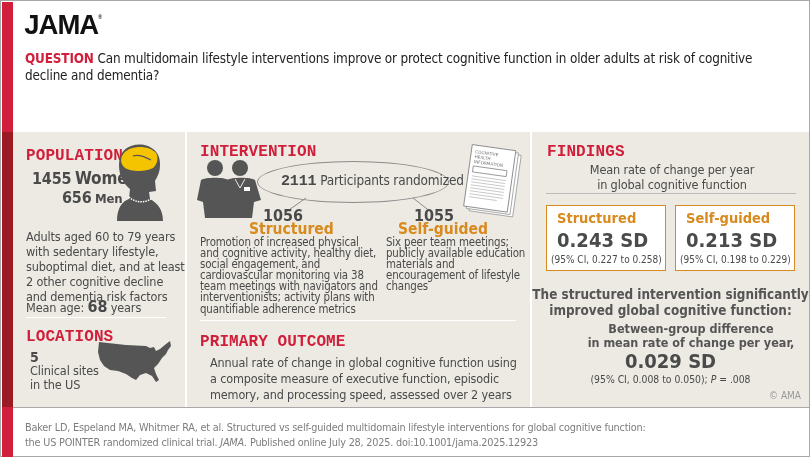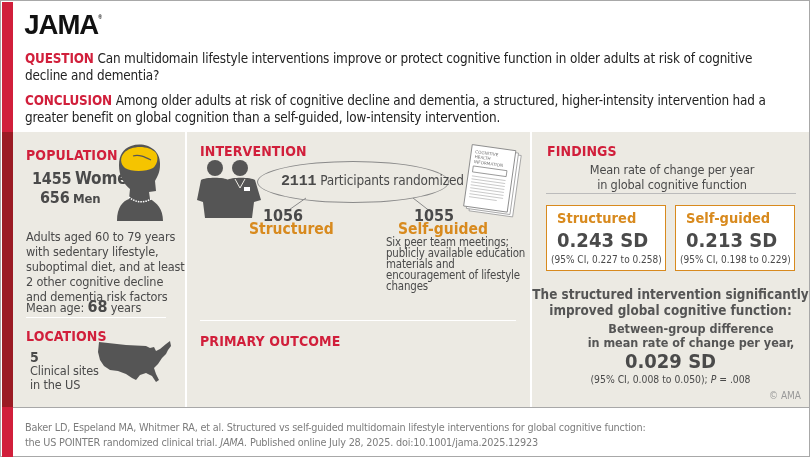--- a/index.html
+++ b/index.html
@@ -16,21 +16,21 @@
   .qc { position: absolute; left: 24px; width: 770px; font-size: 13.4px; line-height: 17px; color: #222; letter-spacing: -0.15px; }
   .qc .lbl { color: #d11f3b; font-weight: bold; }
   .q { top: 49px; }
   .c { top: 91px; }
 
   .panel { position: absolute; top: 131px; height: 275px; background: #eceae3; }
   .p1 { left: 12px; width: 172px; }
   .p2 { left: 186px; width: 343px; }
   .p3 { left: 531px; width: 277px; }
 
-  .hd { position: absolute; color: #d11f3b; font-weight: bold; font-size: 14px; letter-spacing: 0.1px; }
+  .hd { position: absolute; color: #d11f3b; font-weight: bold; font-size: 16px; letter-spacing: 0.1px; font-family: Liberation Mono, monospace; }
   .txt { position: absolute; font-size: 12.6px; line-height: 15px; color: #4a4a4a; letter-spacing: -0.15px; }
   .big { font-size: 16px; font-weight: bold; color: #4a4a4a; }
   .sep { position: absolute; height: 1px; background: #fff; }
 
   .orange { color: #d88a1e; font-weight: bold; }
   .ellipse { position: absolute; left: 256px; top: 160px; width: 192px; height: 42px; border: 1.2px solid #8a8a8a; border-radius: 50%; }
   .findbox { position: absolute; top: 204px; height: 66px; background: #fff; border: 1.5px solid #d88a1e; }
   .findbox .t { position: absolute; left: 10px; top: 4px; font-size: 14.5px; }
   .findbox .v { position: absolute; left: 10px; top: 22px; font-size: 20px; font-weight: bold; color: #4a4a4a; }
   .findbox .ci { position: absolute; left: 4px; top: 48px; font-size: 10px; color: #4a4a4a; white-space: nowrap; }
@@ -45,30 +45,26 @@
   <div class="bar-top"></div>
   <div class="bar-mid"></div>
   <div class="bar-bot"></div>
 
   <div class="logo"><span>JAMA</span><sup>®</sup></div>
 
   <div class="qc q">
     <span class="lbl">QUESTION</span>
     <span>Can multidomain lifestyle interventions improve or protect cognitive function in older adults at risk of cognitive decline and dementia?</span>
   </div>
-  <div class="qc c">
-    <span class="lbl">CONCLUSION</span>
-    <span>Among older adults at risk of cognitive decline and dementia, a structured, higher-intensity intervention had a greater benefit on global cognition than a self-guided, low-intensity intervention.</span>
-  </div>
 
   <div class="panel p1"></div>
   <div class="hd" style="left:25px;top:146px;">POPULATION</div>
   <div class="txt" style="left:31px;top:168px;line-height:18px;">
     <div><span class="big">1455</span> <span style="font-weight:bold;font-size:17px;">Women</span></div>
-    <div style="padding-left:8px;"><span class="big">656</span> <span style="font-weight:bold;font-size:13px;">Men</span></div>
+    <div style="padding-left:8px;margin-left:22px;"><span class="big">656</span> <span style="font-weight:bold;font-size:13px;">Men</span></div>
   </div>
   <svg style="position:absolute;left:112px;top:142px;" width="55" height="80" viewBox="0 0 55 80">
     <path d="M18 3 C32 -2 48 6 47 22 C47 30 44 34 42 38 L43 48 L36 49 L37 56 C44 60 50 66 50 78 L4 78 C4 64 10 58 16 56 L17 46 C10 40 6 32 6 22 C6 12 10 6 18 3 Z" fill="#555"></path>
     <path d="M11 10 C18 2 36 2 43 10 C46 15 44 22 40 25 C33 29 18 29 12 25 C7 21 7 14 11 10 Z" fill="#f5c400"></path>
     <path d="M20 13 C26 11 32 14 38 17" stroke="#555" stroke-width="1.2" fill="none"></path>
     <path d="M16 54 C22 60 32 60 38 56" stroke="#fff" stroke-width="1.5" stroke-dasharray="1.5 1" fill="none"></path>
   </svg>
   <div class="txt" style="left:25px;top:228px;width:160px;">Adults aged 60 to 79 years with sedentary lifestyle, suboptimal diet, and at least 2 other cognitive decline and dementia risk factors</div>
   <div class="txt" style="left:25px;top:298px;">
     <span>Mean age:</span>
@@ -122,27 +118,29 @@
         <line x1="12" y1="47" x2="46" y2="47"></line>
           <line x1="12" y1="50" x2="46" y2="50"></line>
         <line x1="12" y1="53" x2="46" y2="53"></line>
           <line x1="12" y1="56" x2="40" y2="56"></line>
       </g>
     </g>
   </svg>
 
   <div class="big" style="position:absolute;left:262px;top:205px;">1056</div>
   <div class="orange" style="position:absolute;left:248px;top:219px;font-size:15.5px;">Structured</div>
+  <div class="txt" style="left:199px;top:236px;width:180px;font-size:11.4px;line-height:11.1px;">Promotion of increased physical and cognitive activity, healthy diet, social engagement, and cardiovascular monitoring via 38 team meetings with navigators and interventionists; activity plans with quantifiable adherence metrics</div>
 
   <div class="big" style="position:absolute;left:413px;top:205px;">1055</div>
   <div class="orange" style="position:absolute;left:397px;top:219px;font-size:15.5px;">Self-guided</div>
   <div class="txt" style="left:385px;top:236px;width:140px;font-size:11.4px;line-height:11.1px;">Six peer team meetings; publicly available education materials and encouragement of lifestyle changes</div>
 
   <div class="sep" style="left:199px;top:319px;width:316px;"></div>
   <div class="hd" style="left:199px;top:332px;">PRIMARY OUTCOME</div>
+  <div class="txt" style="left:209px;top:354px;width:310px;line-height:16px;font-size:12.5px;">Annual rate of change in global cognitive function using a composite measure of executive function, episodic memory, and processing speed, assessed over 2 years</div>
 
   <div class="panel p3"></div>
   <div class="hd" style="left:546px;top:142px;">FINDINGS</div>
   <div class="txt center" style="left:540px;top:161px;width:262px;line-height:15px;">
     <div>Mean rate of change per year</div>
     <div>in global cognitive function</div>
   </div>
   <div style="position:absolute;left:545px;top:192px;width:250px;height:1px;background:#bbb;"></div>
 
   <div class="findbox" style="left:545px;width:120px;">

